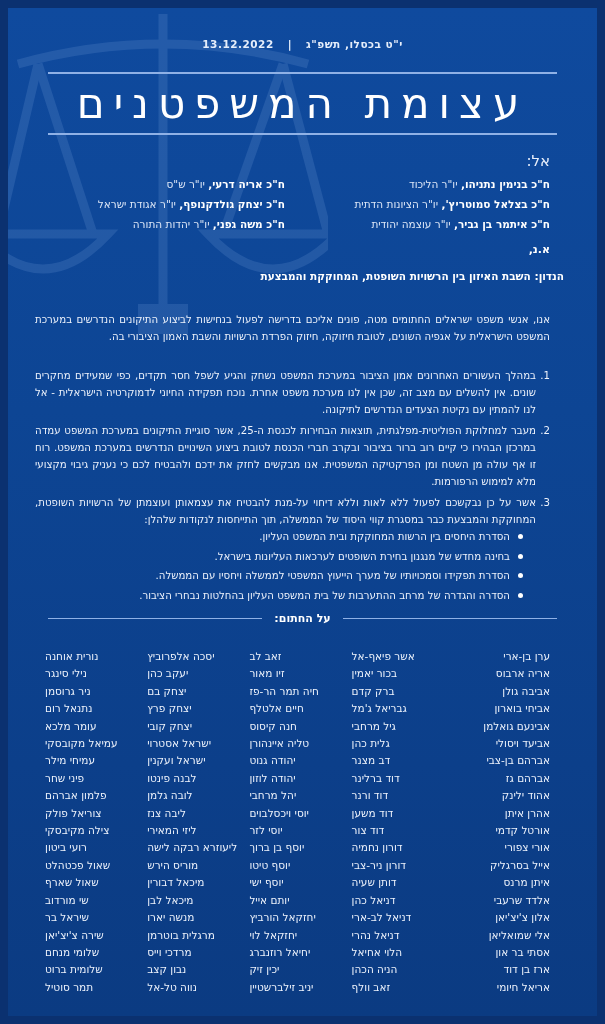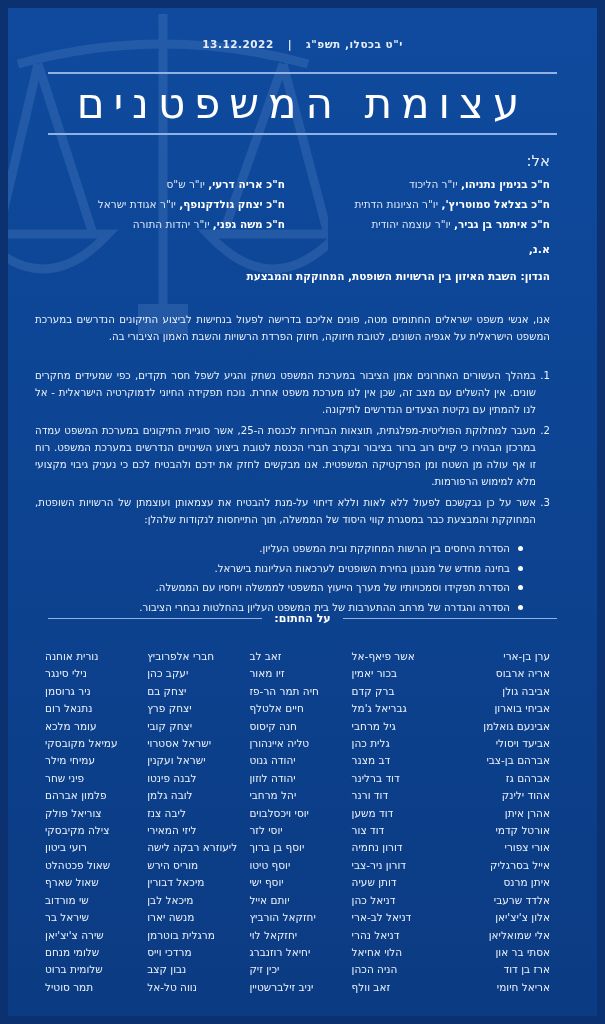--- a/index.html
+++ b/index.html
@@ -41,31 +41,31 @@
     .to-label { position: absolute; top: 144px; right: 47px; font-size: 15px; color: #e8effb; }
     .addressees {
       position: absolute; top: 168px; right: 47px; width: 510px;
       display: grid; grid-template-columns: 1fr 1fr; column-gap: 20px; row-gap: 4px;
       font-size: 10.5px; direction: rtl; line-height: 16px;
     }
     .addr b { font-weight: bold; }
     .addr span.role { color: #dde7f7; }
 
     .greeting { position: absolute; top: 235px; right: 47px; font-size: 11px; font-weight: bold; }
-    .subject { position: absolute; top: 262px; right: 47px; font-size: 10.5px; font-weight: bold; padding-left: 44px; }
+    .subject { position: absolute; top: 262px; right: 33px; font-size: 10.5px; font-weight: bold; padding-left: 44px; }
 
     .body-text {
       position: absolute; top: 303px; right: 47px; width: 515px;
       font-size: 10.2px; line-height: 17px; color: #eef3fc; text-align: justify;
     }
     .body-text p { margin-bottom: 22px; }
     .numbered { list-style: none; }
     .numbered li { position: relative; padding-right: 14px; margin-bottom: 4px; }
     .numbered li .num { position: absolute; right: 0; top: 0; }
-    .bullets { list-style: none; margin-top: 12px; padding-right: 12px; }
+    .bullets { list-style: none; margin-top: 0; padding-right: 12px; }
     .bullets li { position: relative; padding-right: 14px; margin-bottom: 2.5px; line-height: 17px; }
     .bullets li::before {
       content: ""; position: absolute; right: 1px; top: 6px; width: 5px; height: 5px;
       background: #ffffff; border-radius: 50%;
     }
 
     .signed-row {
       position: absolute; top: 604px; left: 40px; right: 40px;
       display: flex; align-items: center; gap: 12px;
     }
@@ -209,21 +209,21 @@
           <div class="name">יוסף טיטו</div>
           <div class="name">יוסף ישי</div>
           <div class="name">יותם אייל</div>
           <div class="name">יחזקאל הורביץ</div>
           <div class="name">יחזקאל לוי</div>
           <div class="name">יחיאל רוזנברג</div>
           <div class="name">יכין זיק</div>
           <div class="name">יניב זילברשטיין</div>
         </div>
         <div class="sig-col">
-          <div class="name">חברי אלפרוביץ</div>
+          <div class="name">יסכה אלפרוביץ</div>
           <div class="name">יעקב כהן</div>
           <div class="name">יצחק בם</div>
           <div class="name">יצחק פרץ</div>
           <div class="name">יצחק קובי</div>
           <div class="name">ישראל אסטרוי</div>
           <div class="name">ישראל ועקנין</div>
           <div class="name">לבנה פינטו</div>
           <div class="name">לובה גלמן</div>
           <div class="name">ליבה צנז</div>
           <div class="name">ליזי המאירי</div>

